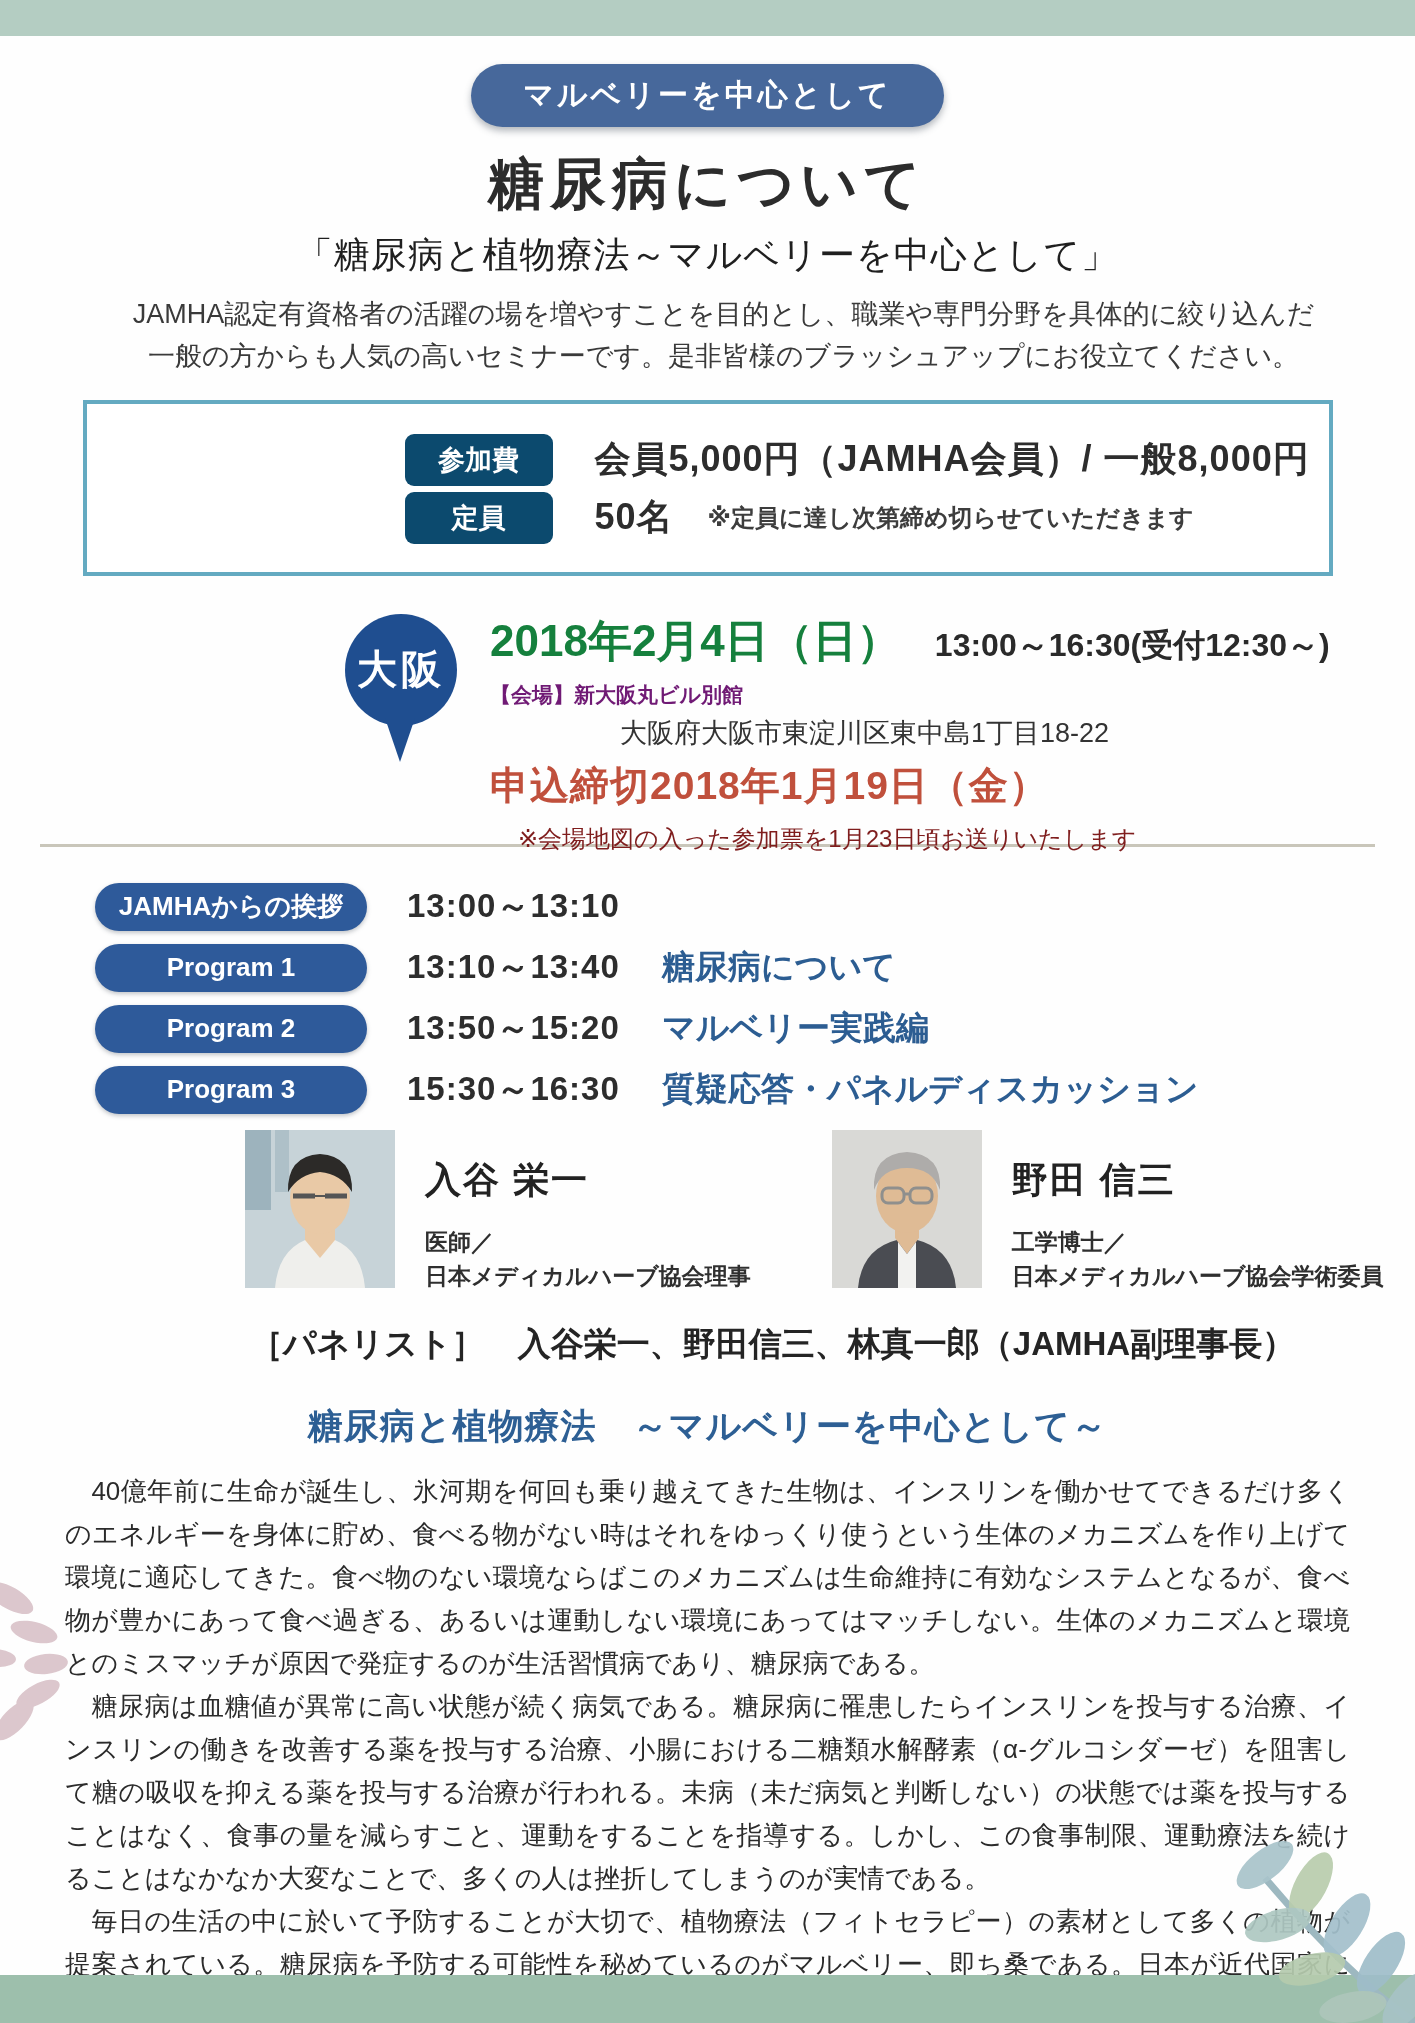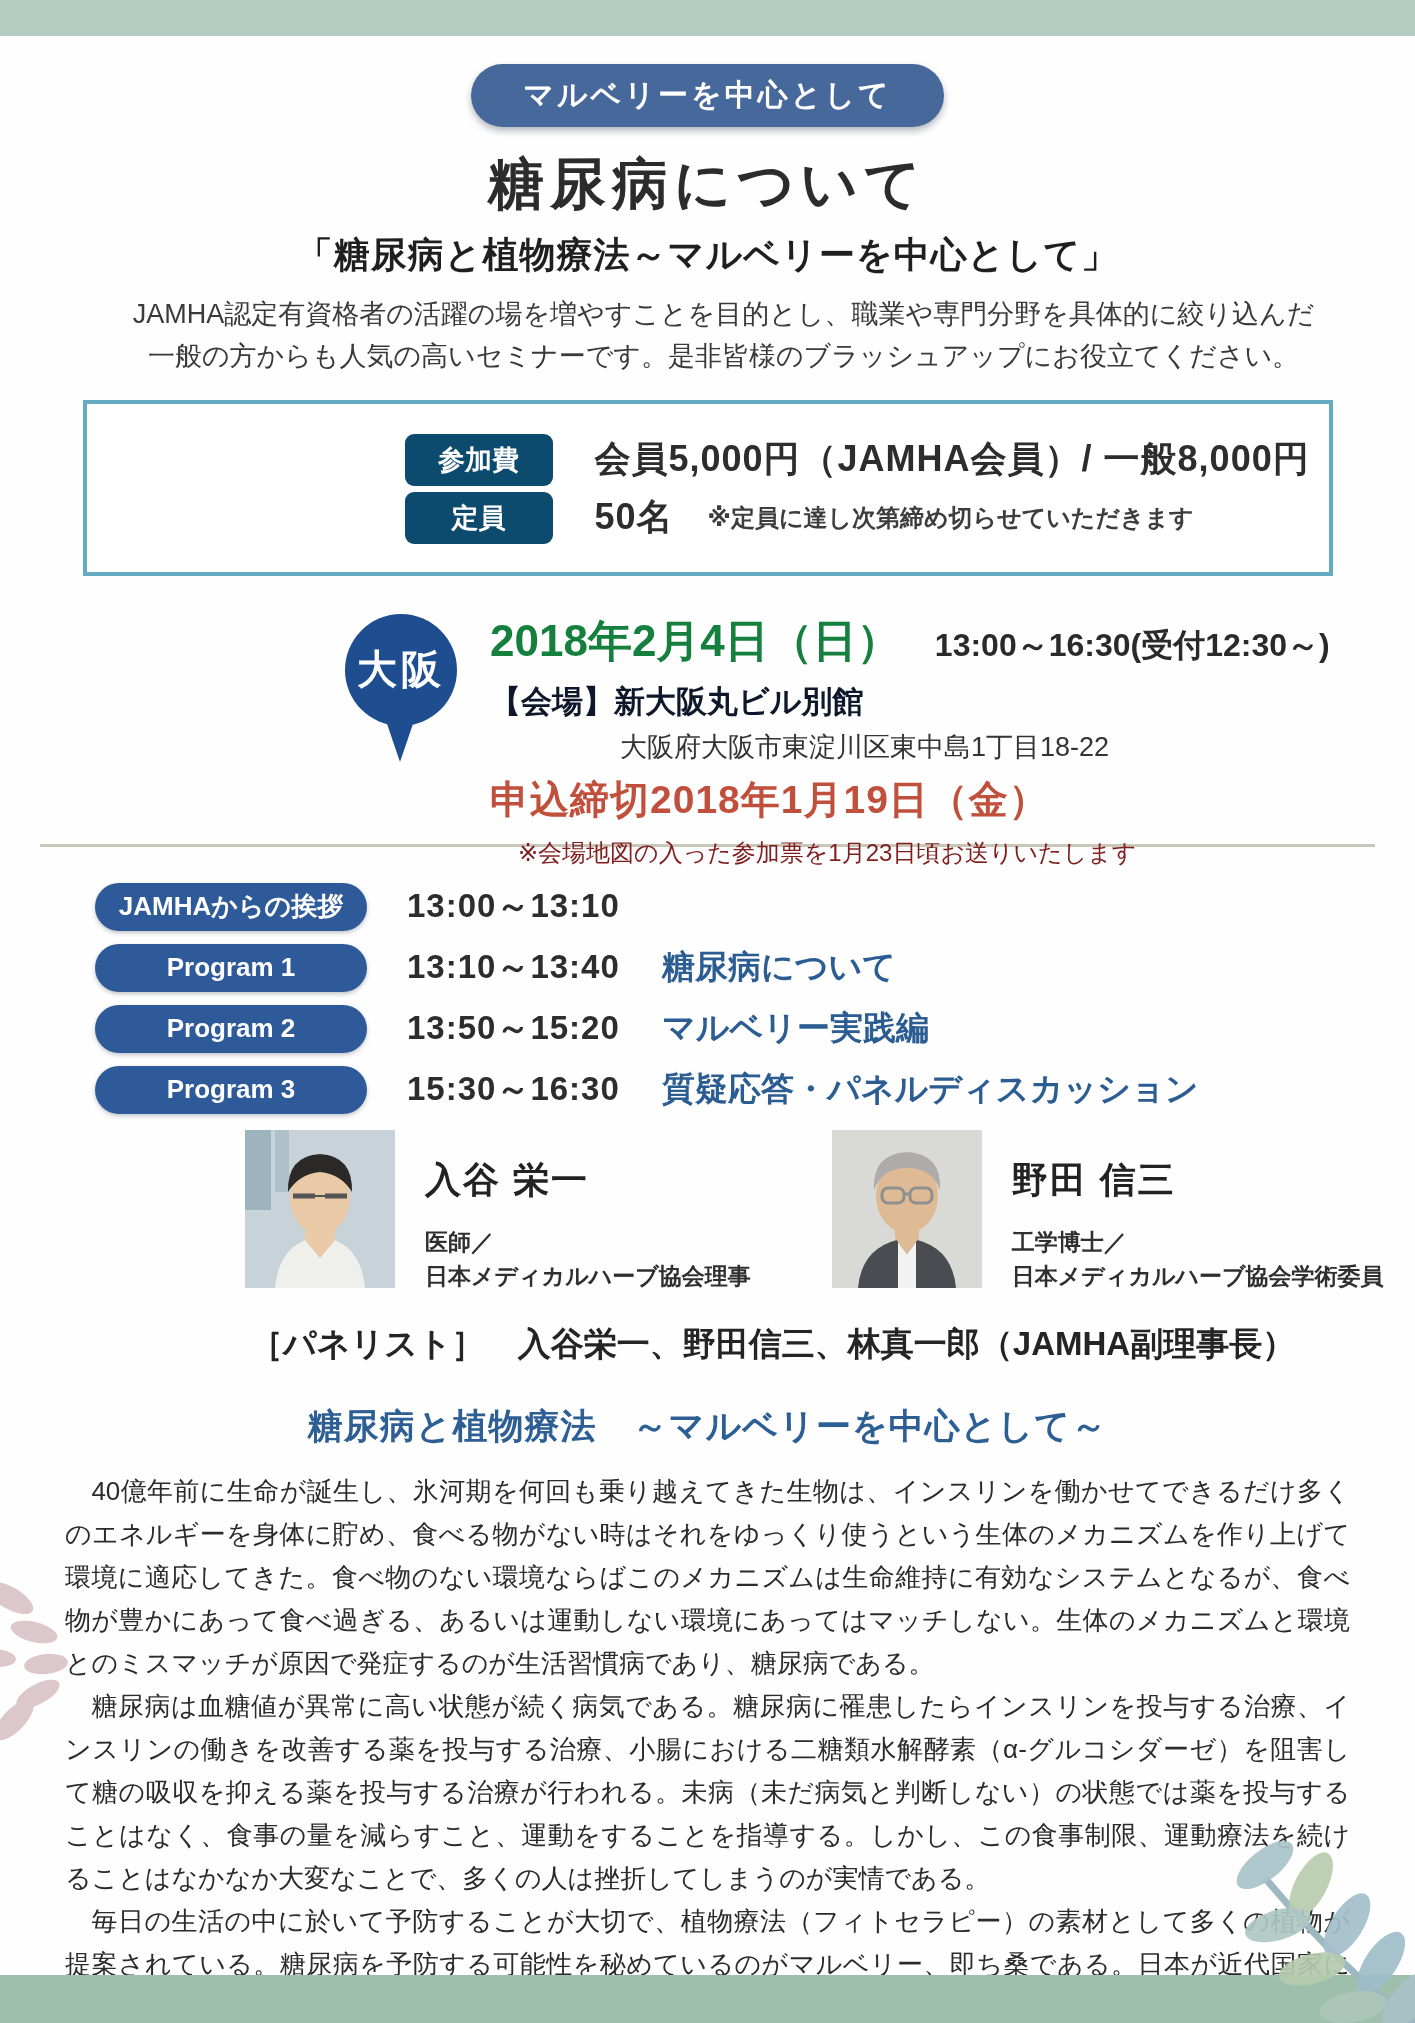--- a/index.html
+++ b/index.html
@@ -7,42 +7,42 @@
   .page{position:relative;width:1415px;height:2023px;overflow:hidden;background:#fefefe;}
   .band-top{position:absolute;top:0;left:0;width:100%;height:36px;background:#b4cdc2;}
   .band-bottom{position:absolute;bottom:0;left:0;width:100%;height:48px;background:#9dbfac;}
 
   .badge-pill{width:fit-content;margin:64px auto 0;background:#47689b;color:#fff;
     font-size:30px;font-weight:bold;letter-spacing:3px;padding:11px 52px;border-radius:34px;
     box-shadow:0 4px 7px rgba(90,100,110,.45);}
   .title{margin:20px 0 0;text-align:center;font-family:"Liberation Serif","DejaVu Serif",serif;
     font-size:56px;font-weight:bold;color:#2c2c2c;letter-spacing:6px;}
   .subtitle{margin:8px 0 0;text-align:center;font-family:"Liberation Serif","DejaVu Serif",serif;
-    font-size:36px;font-weight:bold;color:#1f1f1f;letter-spacing:1px;}
+    font-size:36px;font-weight:normal;color:#1f1f1f;letter-spacing:1px;}
   .desc{margin:14px auto 0;text-align:center;font-size:27px;line-height:1.55;color:#3a3a3a;padding-left:32px;}
 
   .fee-box{width:1250px;margin:22px auto 0;border:4px solid #64aac1;box-sizing:border-box;
     padding:24px 0 22px 318px;background:#fff;}
   .fee-row{display:flex;align-items:center;margin:6px 0;}
   .blue-badge{display:inline-block;width:104px;text-align:center;background:#0c4a6e;color:#fff;
     font-size:27px;font-weight:bold;padding:8px 22px;border-radius:9px;}
   .fee-value{font-size:36px;font-weight:bold;color:#2d2d2d;margin-left:42px;letter-spacing:1px;}
   .fee-note{font-size:24px;color:#3d3d3d;margin-left:34px;font-weight:bold;}
 
   .venue{position:relative;margin-top:36px;height:216px;}
   .balloon{position:absolute;left:345px;top:2px;width:112px;height:112px;border-radius:50%;
     background:#1f4e90;color:#fff;display:flex;align-items:center;justify-content:center;
     font-size:40px;font-weight:bold;letter-spacing:4px;}
   .balloon::after{content:"";position:absolute;left:40px;top:104px;width:0;height:0;
     border-left:15px solid transparent;border-right:15px solid transparent;border-top:44px solid #1f4e90;}
   .venue-lines{margin-left:490px;}
   .date-line{display:flex;align-items:baseline;gap:34px;}
   .date{font-size:44px;font-weight:bold;color:#15803d;}
   .time{font-size:32px;font-weight:bold;color:#2a2a2a;}
-  .place{font-size:31px;font-weight:bold;color:#0f172a;margin-top:10px;}
+  .place{font-size:21px;font-weight:bold;color:#701a75;margin-top:10px;}
   .address{font-size:27px;color:#333;margin-top:6px;margin-left:130px;}
   .deadline{font-size:39px;font-weight:bold;color:#c0503c;margin-top:8px;letter-spacing:1px;}
   .venue-note{font-size:24px;color:#7f1d1d;margin-top:10px;margin-left:28px;}
 
   .divider{border:none;border-top:3px solid #c9c6ba;width:1335px;margin:16px auto 0;}
 
   .program{margin:36px 0 0 95px;}
   .program-row{display:flex;align-items:center;margin-bottom:13px;height:48px;}
   .program-pill{width:272px;height:48px;background:#2e5a9a;border-radius:26px;color:#fff;
     display:flex;align-items:center;justify-content:center;font-size:26px;font-weight:bold;

